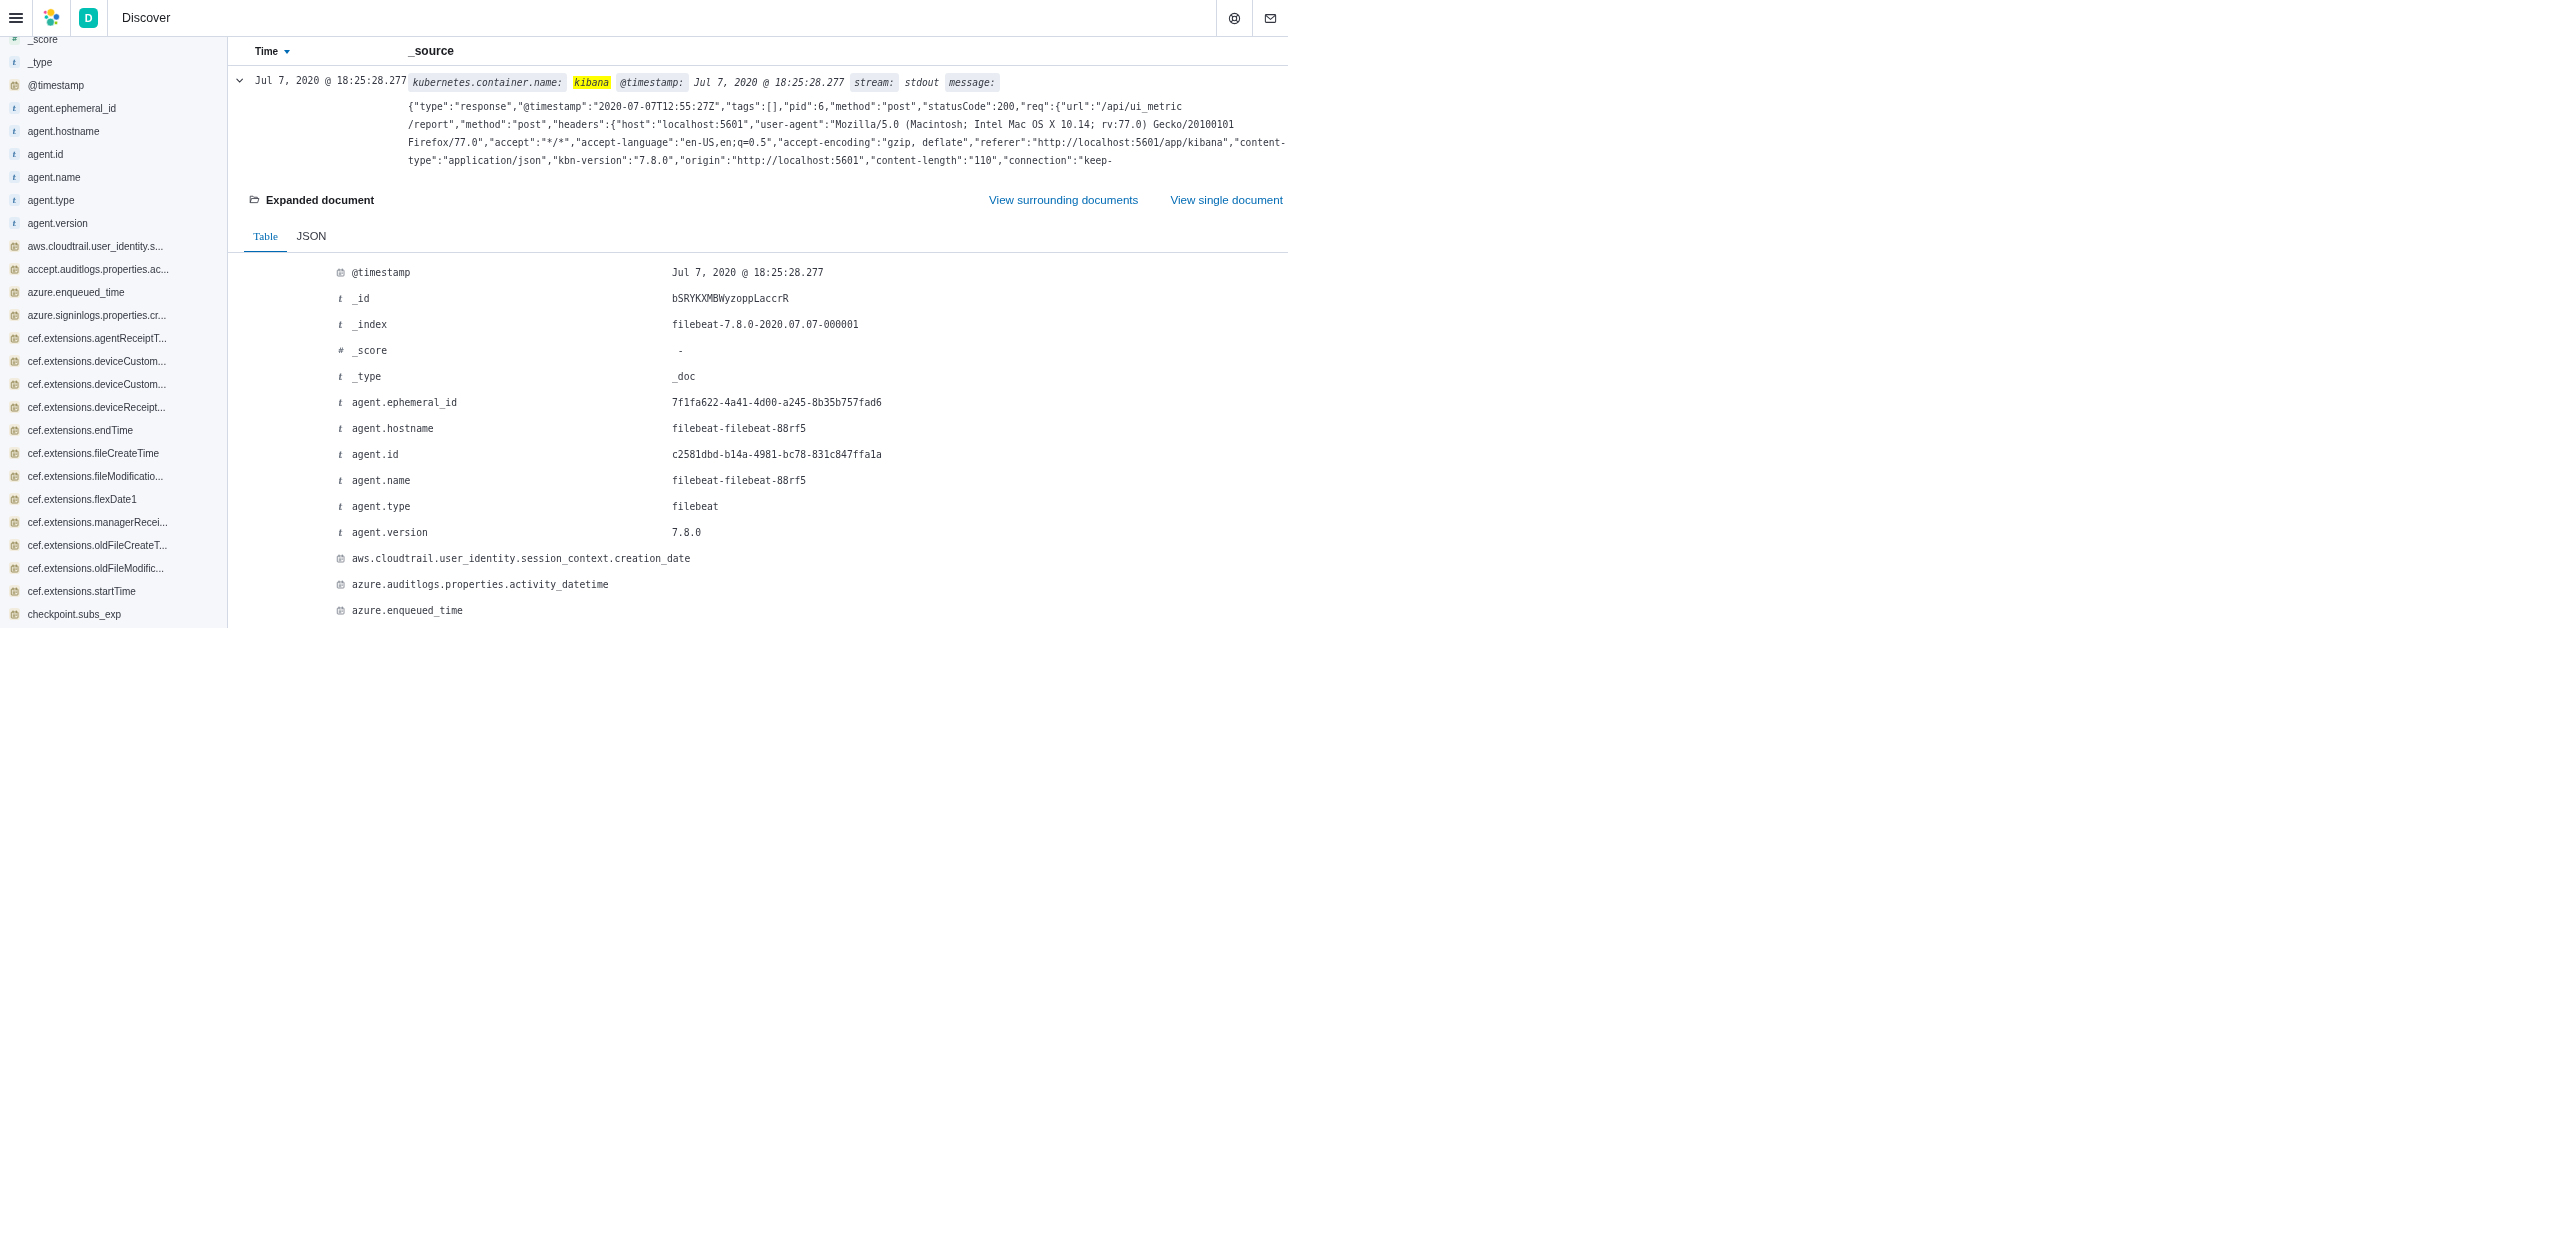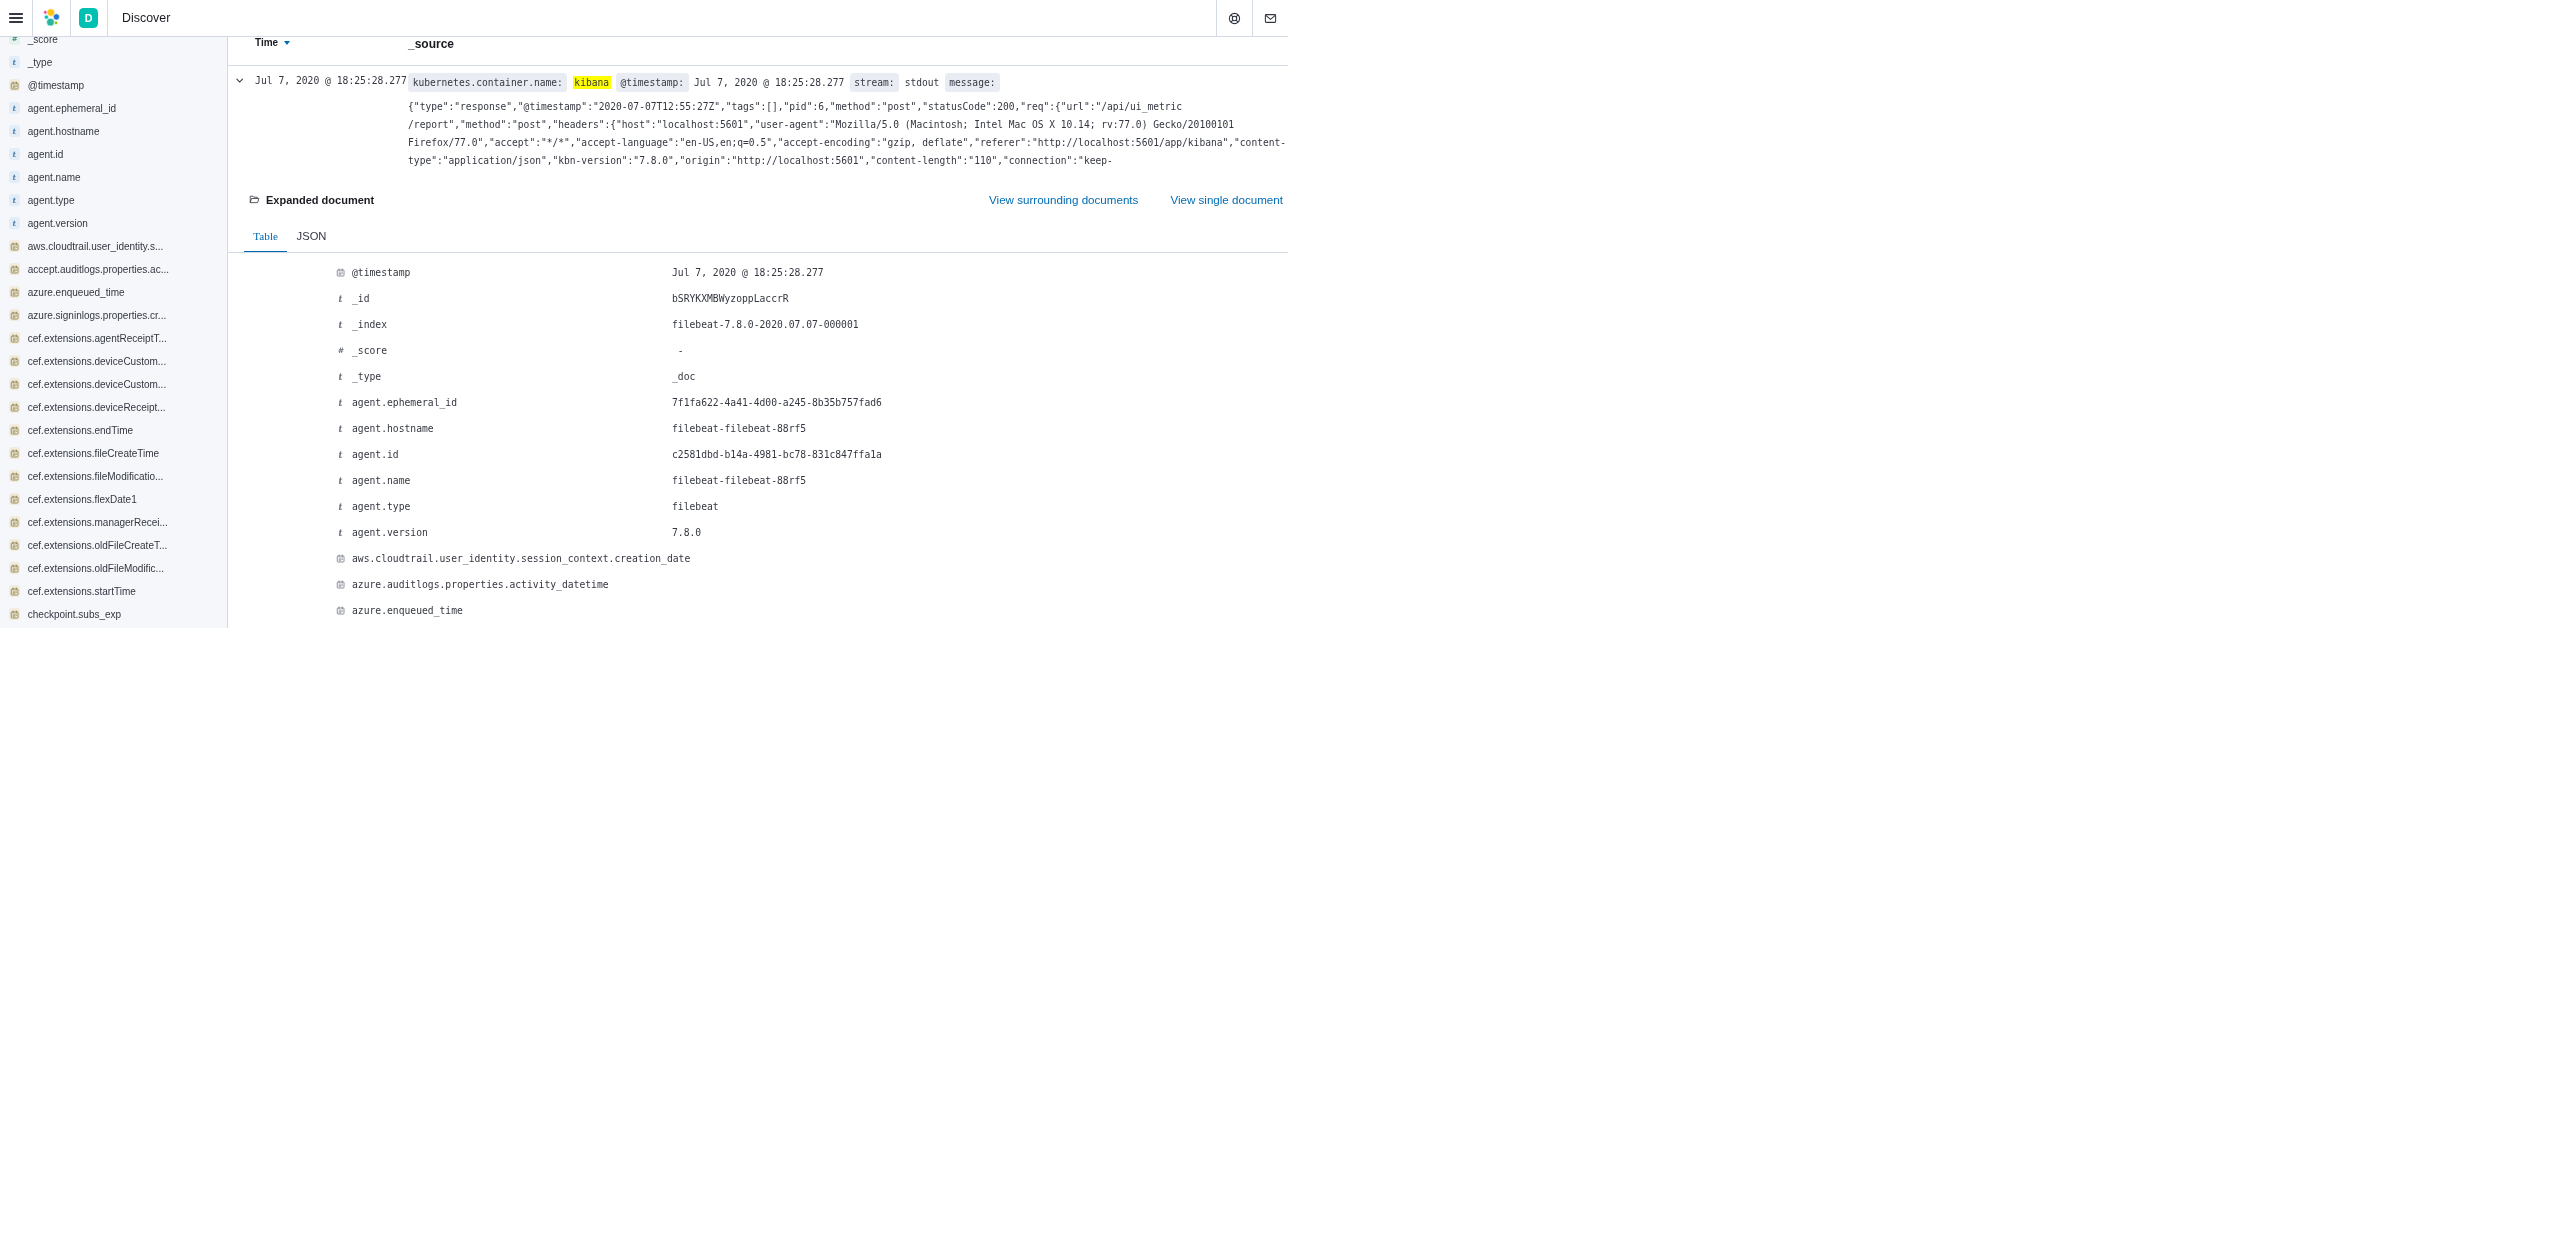--- a/index.html
+++ b/index.html
@@ -32,33 +32,33 @@
   .fbadge-date { background:#f1ecdd; color:#827539; }
   .fbadge-string { background:#e2edf7; color:#4a7fae; }
   .fbadge-number { background:#e5f2ec; color:#3e8e77; }
   .glyph-t { font:italic 700 7.7px "DejaVu Serif",serif; }
   .glyph-h { font:italic 700 7px "DejaVu Sans",sans-serif; }
   .field-label { margin-left:7.7px; font-size:10px; color:#343741; white-space:nowrap; }
 
   .main { flex:1; background:#fff; }
 
   
-  .thead { height:29px; display:flex; align-items:flex-start; border-bottom:0.8px solid #d3dae6; }
+  .thead { height:29px; display:flex; align-items:center; border-bottom:0.8px solid #d3dae6; }
   .th-time { margin-left:27px; width:153px; flex:0 0 153px; display:flex; align-items:center;
     font-size:10px; font-weight:700; color:#1a1c21; cursor:pointer; }
   .sort-caret { width:0; height:0; margin-left:5.4px; margin-top:1.5px;
     border-left:3.5px solid transparent; border-right:3.5px solid transparent; border-top:4.6px solid #006BB4; }
   .th-source { font-size:12px; font-weight:700; color:#1a1c21; }
 
   
   .doc-row { display:flex; padding:7px 0 0 4.6px; }
   .caret-btn { width:14px; height:15.5px; margin-right:8.5px; border:none; background:none; color:#343741; cursor:pointer; display:flex; align-items:center; justify-content:center; }
   .doc-time { width:153px; flex:0 0 153px; font-size:9.7px; line-height:15.5px; white-space:nowrap; }
   .doc-source { flex:1; min-width:0; padding-right:15.5px; }
-  .summary-line { line-height:17px; margin-bottom:6.2px; white-space:nowrap; }
+  .summary-line { line-height:17px; margin-bottom:6.2px; white-space:nowrap;font-style:italic; }
   .field-badge { display:inline-block; background:#e9edf3; border-radius:3.1px; padding:0.8px 4.6px;
     font-family:"DejaVu Sans Mono","Liberation Mono",monospace; font-size:9.6px; margin-right:5.4px; }
   .summary-line mark { background:#ffff00; color:#343741; padding:0.8px 1.5px; margin-right:5.4px;
     font-family:"DejaVu Sans Mono","Liberation Mono",monospace; font-size:9.6px; }
   .summary-line .plain { font-family:"DejaVu Sans Mono","Liberation Mono",monospace; font-size:9.6px; margin-right:5.4px; }
   .msg-line { font-family:"DejaVu Sans Mono","Liberation Mono",monospace; font-size:9.6px;
     line-height:18px; white-space:nowrap; overflow:hidden; color:#343741; }
 
   
   .expanded-bar { display:flex; align-items:center; margin:21.6px 18.6px 0 21px; height:17px; }

